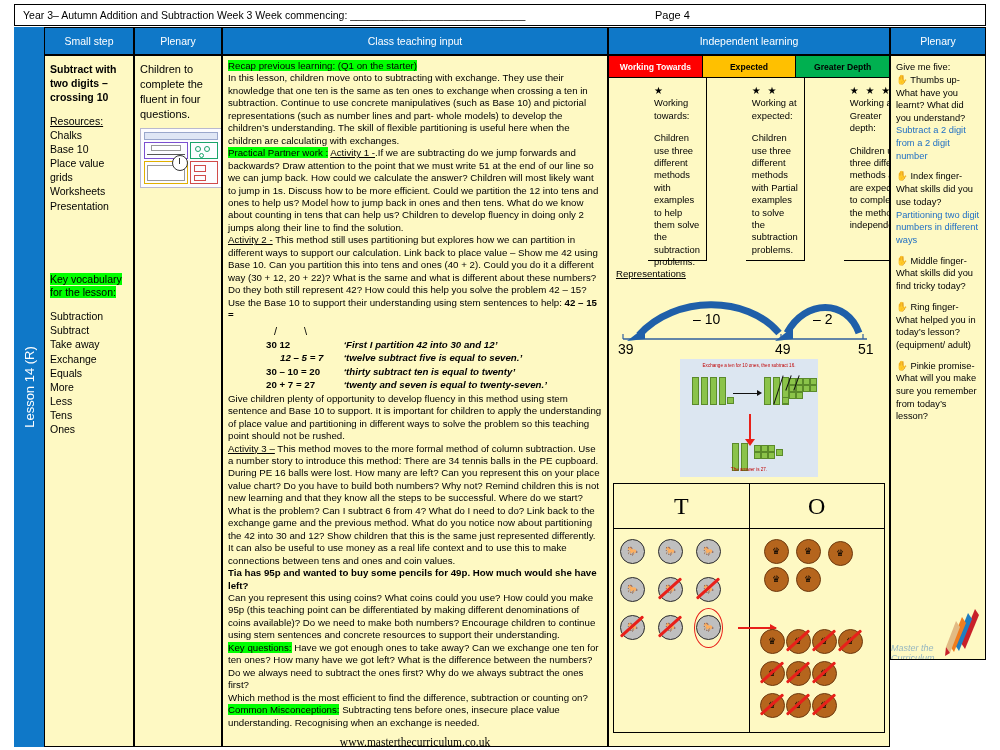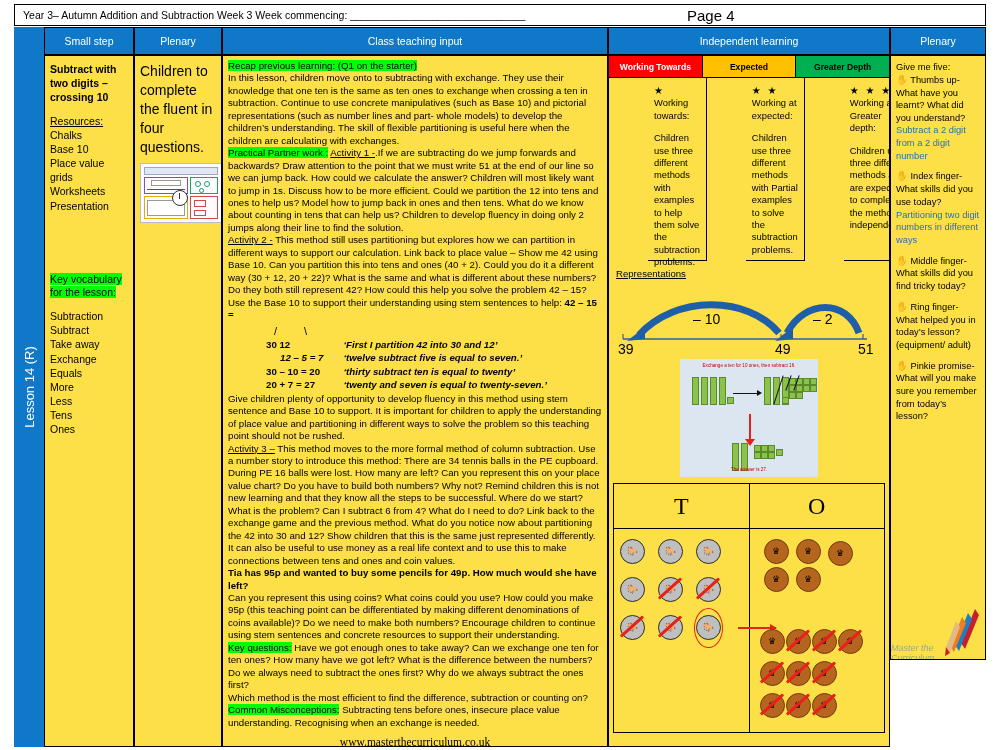--- a/index.html
+++ b/index.html
@@ -6,37 +6,37 @@
   html,body{margin:0;padding:0;background:#ffffff;}
   body{width:1000px;height:750px;overflow:hidden;
        font-family:"Liberation Sans","DejaVu Sans",sans-serif;
        color:#000;font-size:10px;}
   .page{position:relative;width:1000px;height:750px;box-sizing:border-box;}
 
   
   .titlebar{position:absolute;left:14px;top:4px;width:972px;height:22px;
             border:1px solid #000;box-sizing:border-box;display:flex;align-items:center;}
   .titlebar .t-left{padding-left:8px;font-size:10.5px;white-space:nowrap;}
-  .titlebar .t-right{position:absolute;left:672px;font-size:15px;}
+  .titlebar .t-right{position:absolute;left:640px;font-size:11px;}
 
   
   .spine{position:absolute;left:14px;top:27px;width:30px;height:720px;
          background:#0f78c8;border:1px solid #0f78c8;box-sizing:border-box;}
   .spine span{position:absolute;left:50%;top:50%;
               transform:translate(-50%,-50%) rotate(-90deg);
               white-space:nowrap;color:#fff;font-size:13px;}
 
   
   .hdr{position:absolute;top:27px;height:28px;background:#0f78c8;
        border:1px solid #000;box-sizing:border-box;color:#fff;
        display:flex;align-items:center;justify-content:center;font-size:10.5px;}
 
   
   .cell{position:absolute;top:55px;border:1px solid #000;box-sizing:border-box;
-        background:#fde047;overflow:hidden;}
+        background:#fef9c3;overflow:hidden;}
 
   .c-small{left:44px;width:90px;height:692px;padding:6px 5px;}
   .c-start{left:134px;width:88px;height:692px;padding:6px 5px;}
   .c-class{left:222px;width:386px;height:692px;padding:4px 5px;}
   .c-indep{left:608px;width:282px;height:692px;padding:0;}
   .c-plen {left:890px;width:96px;height:605px;padding:5px 5px;}
 
   .hdr-small{left:44px;width:90px;}
   .hdr-start{left:134px;width:88px;}
   .hdr-class{left:222px;width:386px;}
@@ -47,21 +47,21 @@
   .u{text-decoration:underline;margin-top:20px;}
   .hl{background:#00ff00;}
   .blue-t{color:#1f6fc4;}
 
   .small-title{font-weight:bold;font-size:10.5px;line-height:1.35;}
   .res{margin-top:9px;font-size:10.5px;line-height:1.35;}
   .vocab{margin-top:60px;font-size:10.5px;line-height:1.3;}
   .vocab .hl{display:inline;}
   .vocab-list{margin-top:9px;line-height:1.35;font-size:10.5px;}
 
-  .starter-txt{font-size:14px;line-height:1.35;}
+  .starter-txt{font-size:11px;line-height:1.35;}
   .thumb{margin-top:7px;width:80px;height:58px;border:1px solid #b9b9cf;
          background:#fcfcff;position:relative;overflow:hidden;}
   .thumb .tb{position:absolute;box-sizing:border-box;}
 
   .class-txt{font-size:9.7px;line-height:1.285;text-align:left;}
   .class-txt p{margin:0;}
   .stem{margin:2px 0 2px 0;font-size:9.7px;line-height:1.35;}
   .stem table{border-collapse:collapse;margin-left:38px;}
   .stem td{padding:0 6px 0 0;font-weight:bold;white-space:nowrap;}
   .stem td.it{font-style:italic;font-weight:bold;padding-left:14px;}

